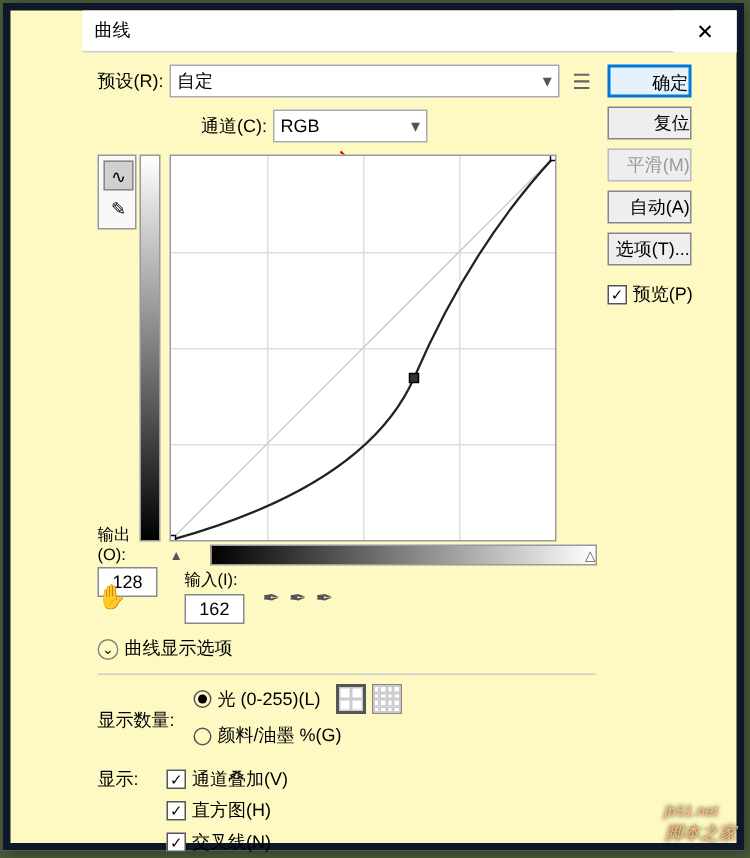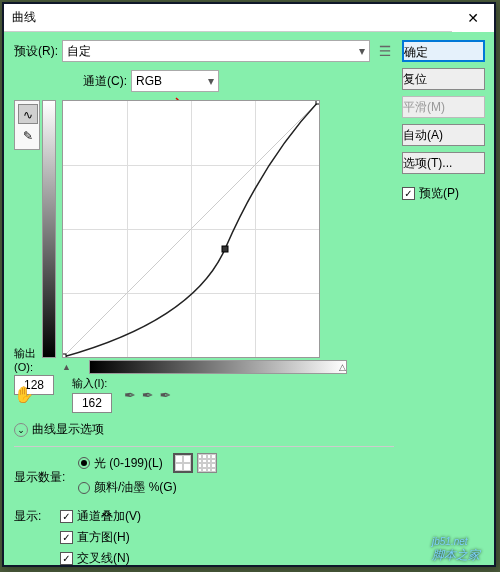--- a/index.html
+++ b/index.html
@@ -1,30 +1,30 @@
 <!DOCTYPE html>
 <html><head>
 <meta charset="utf-8">
 <style>
 * { box-sizing: border-box; margin: 0; padding: 0; font-family: "Microsoft YaHei", sans-serif; font-size: 12px; }
 body { background: #4a5a3a; width: 500px; height: 572px; position: relative; }
-.dialog { position: absolute; left: 2px; top: 2px; width: 494px; height: 565px; background: #86efac; border: 2px solid #0f172a; box-shadow: 2px 2px 8px rgba(0,0,0,0.3); }
+.dialog { position: absolute; left: 2px; top: 2px; width: 494px; height: 565px; background: #fef9c3; border: 5px solid #0f172a; box-shadow: 2px 2px 8px rgba(0,0,0,0.3); padding-left: 48px; }
 .titlebar { height: 28px; background: #fff; border-bottom: 1px solid #ccc; display: flex; align-items: center; justify-content: space-between; padding-left: 8px; }
 .close-btn { width: 42px; height: 28px; background: #fff; color: #000; text-align: center; line-height: 28px; font-size: 14px; cursor: pointer; }
 .content { padding: 8px 10px; display: flex; }
 .left-panel { flex: 1; }
 .right-panel { width: 90px; padding-left: 8px; }
 .row { display: flex; align-items: center; margin-bottom: 8px; }
 .label { margin-right: 4px; }
 .dropdown { height: 22px; border: 1px solid #aaa; background: #fff; padding: 0 4px; display: flex; align-items: center; justify-content: space-between; }
 .dropdown::after { content: "▾"; color: #555; }
 .preset-dd { flex: 1; }
-.channel-dd { width: 88px; }
+.channel-dd { width: 103px; }
 .menu-icon { margin-left: 6px; width: 18px; height: 18px; display: inline-flex; align-items: center; justify-content: center; color: #666; font-size: 14px; }
-.btn { width: 83px; height: 22px; border: 1px solid #888; background: #eee; margin-bottom: 6px; text-align: left; line-height: 20px; cursor: pointer; }
+.btn { width: 56px; height: 22px; border: 1px solid #888; background: #eee; margin-bottom: 6px; text-align: right; line-height: 20px; cursor: pointer; }
 .btn.primary { border: 2px solid #0078d7; background: #e5f1fb; }
 .btn.disabled { color: #999; border-color: #bbb; }
 .check-row { display: flex; align-items: center; }
 .chk { width: 13px; height: 13px; border: 1px solid #555; display: inline-flex; align-items: center; justify-content: center; margin-right: 4px; background: #fff; }
 .chk.checked::after { content: "✓"; font-size: 10px; color: #000; }
 .tool-col { width: 28px; padding-top: 2px; }
 .tool-box { border: 1px solid #999; background: #f8f8f8; padding: 2px; display: flex; flex-direction: column; width: 26px; }
 .tool { width: 20px; height: 20px; margin: 1px; text-align: center; line-height: 20px; cursor: pointer; }
 .tool.selected { background: #d0d0d0; border: 1px solid #888; }
 .curve-area { display: flex; }
@@ -50,21 +50,21 @@
 .radio { width: 12px; height: 12px; border: 1px solid #555; border-radius: 50%; display: inline-flex; align-items: center; justify-content: center; margin-right: 4px; }
 .radio.sel::after { content: ""; width: 6px; height: 6px; background: #000; border-radius: 50%; }
 .grid-icons { display: flex; gap: 4px; margin-left: 10px; }
 .gicon { width: 20px; height: 20px; border: 1px solid #888; display: grid; background: #fff; }
 .gicon.g4 { grid-template-columns: 1fr 1fr; grid-template-rows: 1fr 1fr; }
 .gicon.g4.sel { border: 2px solid #555; }
 .gicon.g10 { grid-template-columns: repeat(4,1fr); grid-template-rows: repeat(4,1fr); }
 .gicon div { border: 0.5px solid #ccc; }
 .checks { display: flex; flex-wrap: wrap; margin-left: 42px; flex-direction: column; }
 .checks .check-row { width: 140px; margin-bottom: 4px; }
-.watermark { position: absolute; right: 20px; bottom: 8px; color: #7dd3fc; font-size: 14px; font-style: italic; text-shadow: 0 0 3px #000; }
+.watermark { position: absolute; right: 9px; bottom: 8px; color: #fdba74; font-size: 14px; font-style: italic; text-shadow: 0 0 3px #000; }
 .hand-icon { font-size: 16px; color: #666; margin-right: 8px; }
 .channel-row { justify-content: flex-start; margin-left: 69px; margin-bottom: 6px; }
 .separator { height: 1px; background: #ccc; margin: 6px 0; }
 </style>
 </head>
 <body>
 
 <div class="dialog">
   <div class="titlebar">
     <span>曲线</span>
@@ -155,21 +155,21 @@
         <span class="disc-icon">⌄</span>
         <span>曲线显示选项</span>
       </div>
       <div class="separator"></div>
 
       <div class="opt-row">
         <span class="label" style="width:60px">显示数量:</span>
         <div>
           <div class="opt-row">
             <span class="radio sel"></span>
-            <span>光 (0-199)(L)</span>
+            <span>光 (0-255)(L)</span>
             <div class="grid-icons">
               <div class="gicon g4 sel">
                   <div></div>
                   <div></div>
                   <div></div>
                   <div></div>
                 </div>
               <div class="gicon g10">
                   <div></div>
                   <div></div>

